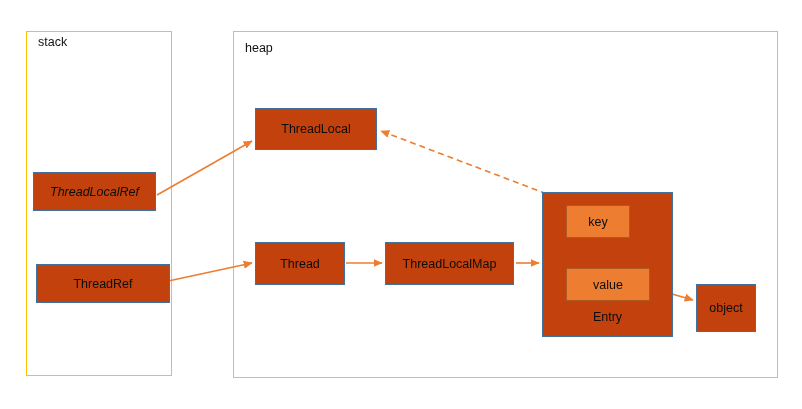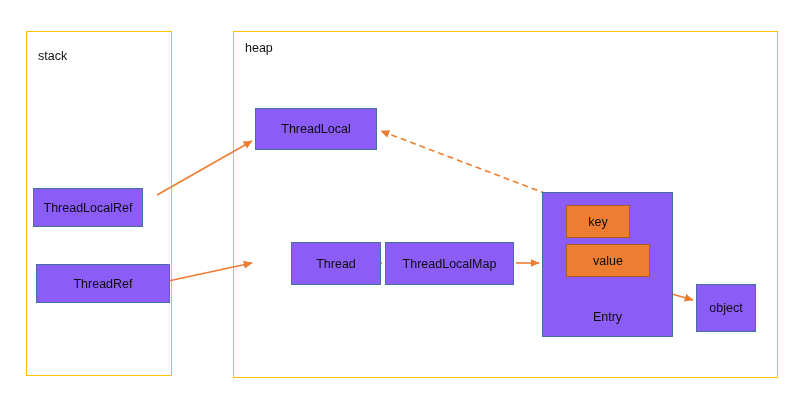--- a/index.html
+++ b/index.html
@@ -35,21 +35,21 @@
     position: absolute;
     box-sizing: border-box;
     display: flex;
     align-items: center;
     justify-content: center;
     font-size: 12.5px;
     color: #0d0d0d;
     white-space: nowrap;
   }
   .node-blue {
-    background: #8b5cf6;
+    background: #c2410c;
     border: 1px solid #41719C;
     align-items: center;
   }
   .node-orange {
     background: #ED7D31;
     border: 1px solid #AE5A21;
   }
   .node-container {
     display: block;
   }
@@ -70,70 +70,70 @@
     pointer-events: none;
     overflow: visible;
   }
 </style>
 </head>
 <body>
 
 <div id="canvas">
 
   <div class="region" id="region-stack" style="left: 26px; top: 31px; width: 146px; height: 345px;"></div>
-  <div class="region-label" id="region-stack-label" style="left: 38px; top: 50px;">stack</div>
+  <div class="region-label" id="region-stack-label" style="left: 38px; top: 36px;">stack</div>
 
   <div class="region" id="region-heap" style="left: 233px; top: 31px; width: 545px; height: 347px;"></div>
   <div class="region-label" id="region-heap-label" style="left: 245px; top: 42px;">heap</div>
 
   <svg class="edges">
     <defs>
       <marker id="arrowhead" markerWidth="6" markerHeight="6" refX="5.2" refY="3" orient="auto" markerUnits="strokeWidth">
         <path d="M0,0.5 L5.6,3 L0,5.5 z" fill="#ED7D31"></path>
       </marker>
     </defs>
     <g id="edge-group">
         <line x1="157" y1="195" x2="252" y2="141" stroke="#ED7D31" stroke-width="1.6" marker-end="url(#arrowhead)"></line>
         <line x1="159" y1="283" x2="252" y2="263" stroke="#ED7D31" stroke-width="1.6" marker-end="url(#arrowhead)"></line>
         <line x1="346" y1="263" x2="382" y2="263" stroke="#ED7D31" stroke-width="1.6" marker-end="url(#arrowhead)"></line>
         <line x1="516" y1="263" x2="539" y2="263" stroke="#ED7D31" stroke-width="1.6" marker-end="url(#arrowhead)"></line>
         <line x1="584" y1="208" x2="381" y2="131" stroke="#ED7D31" stroke-width="1.6" marker-end="url(#arrowhead)" stroke-dasharray="6,4"></line>
         <line x1="651" y1="288" x2="693" y2="300" stroke="#ED7D31" stroke-width="1.6" marker-end="url(#arrowhead)"></line>
       </g>
   </svg>
 
-  <div class="node node-blue" id="node-threadlocalref" style="left: 33px; top: 188px; width: 110px; height: 39px;">
+  <div class="node node-blue" id="node-threadlocalref" style="left: 33px; top: 172px; width: 123px; height: 39px; font-style: italic;">
     <span>ThreadLocalRef</span>
   </div>
 
   <div class="node node-blue" id="node-threadref" style="left: 36px; top: 264px; width: 134px; height: 39px;">
     <span>ThreadRef</span>
   </div>
 
   <div class="node node-blue" id="node-threadlocal" style="left: 255px; top: 108px; width: 122px; height: 42px;">
     <span>ThreadLocal</span>
   </div>
 
-  <div class="node node-blue" id="node-thread" style="left: 255px; top: 242px; width: 90px; height: 43px; margin-left: 36px;">
+  <div class="node node-blue" id="node-thread" style="left: 255px; top: 242px; width: 90px; height: 43px;">
     <span>Thread</span>
   </div>
 
   <div class="node node-blue" id="node-threadlocalmap" style="left: 385px; top: 242px; width: 129px; height: 43px;">
     <span>ThreadLocalMap</span>
   </div>
 
   <div class="node node-blue node-container" id="node-entry" style="left: 542px; top: 192px; width: 131px; height: 145px;">
     <span class="container-caption" id="node-entry-caption" style="bottom: 12px; margin-top: 41px;">Entry</span>
   </div>
 
   <div class="node node-orange" id="node-key" style="left: 566px; top: 205px; width: 64px; height: 33px;">
     <span>key</span>
   </div>
 
-  <div class="node node-orange" id="node-value" style="left: 566px; top: 244px; width: 84px; height: 33px;">
+  <div class="node node-orange" id="node-value" style="left: 566px; top: 268px; width: 84px; height: 33px;">
     <span>value</span>
   </div>
 
   <div class="node node-blue" id="node-object" style="left: 696px; top: 284px; width: 60px; height: 48px;">
     <span>object</span>
   </div>
 
 </div>
 
 </body></html>

